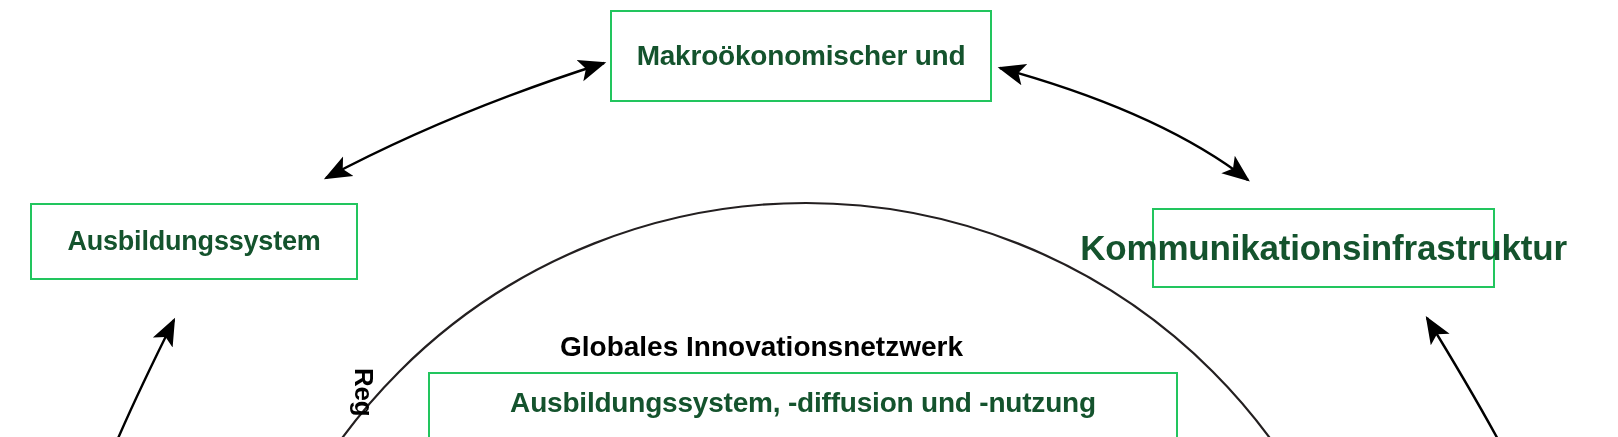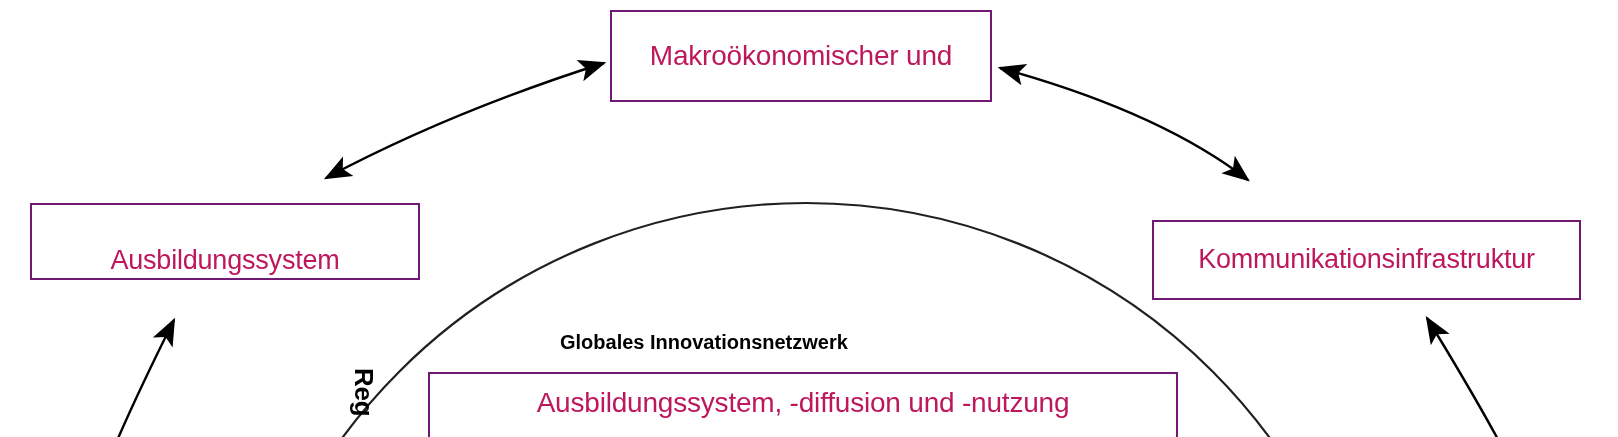--- a/index.html
+++ b/index.html
@@ -20,72 +20,71 @@
   .svg-layer {
     position: absolute;
     left: 0;
     top: 0;
     width: 1618px;
     height: 437px;
   }
   .node-box {
     position: absolute;
     box-sizing: border-box;
-    border: 2px solid #701a75;
+    border: 2px solid #22c55e;
     background: #ffffff;
     display: flex;
     align-items: center;
     justify-content: center;
     text-align: center;
-    color: #be185d;
-    font-weight: normal;
+    color: #14532d;
+    font-weight: bold;
     line-height: 1.30;
     letter-spacing: -0.2px;
   }
   #box-macro {
     left: 610px;
     top: 10px;
     width: 382px;
     height: 92px;
     font-size: 28px;
   }
   #box-training {
     left: 30px;
     top: 203px;
-    width: 390px;
+    width: 328px;
     height: 77px;
     font-size: 27px;
-    align-items: flex-end;
   }
   #box-comm {
     left: 1152px;
-    top: 220px;
-    width: 429px;
+    top: 208px;
+    width: 343px;
     height: 80px;
-    font-size: 27px;
+    font-size: 35px;
   }
   #box-knowledge {
     left: 428px;
     top: 372px;
     width: 750px;
     height: 110px;
     font-size: 28px;
     align-items: flex-start;
     padding-top: 11px;
   }
   .free-label {
     position: absolute;
     color: #000000;
     font-weight: bold;
     white-space: nowrap;
   }
   #label-network {
     left: 560px;
     top: 331px;
-    font-size: 20px;
+    font-size: 28px;
   }
   #label-regional {
     left: 379px;
     top: 368px;
     font-size: 26px;
     transform: rotate(90deg);
     transform-origin: left top;
     letter-spacing: -0.3px;
   }
 </style>

